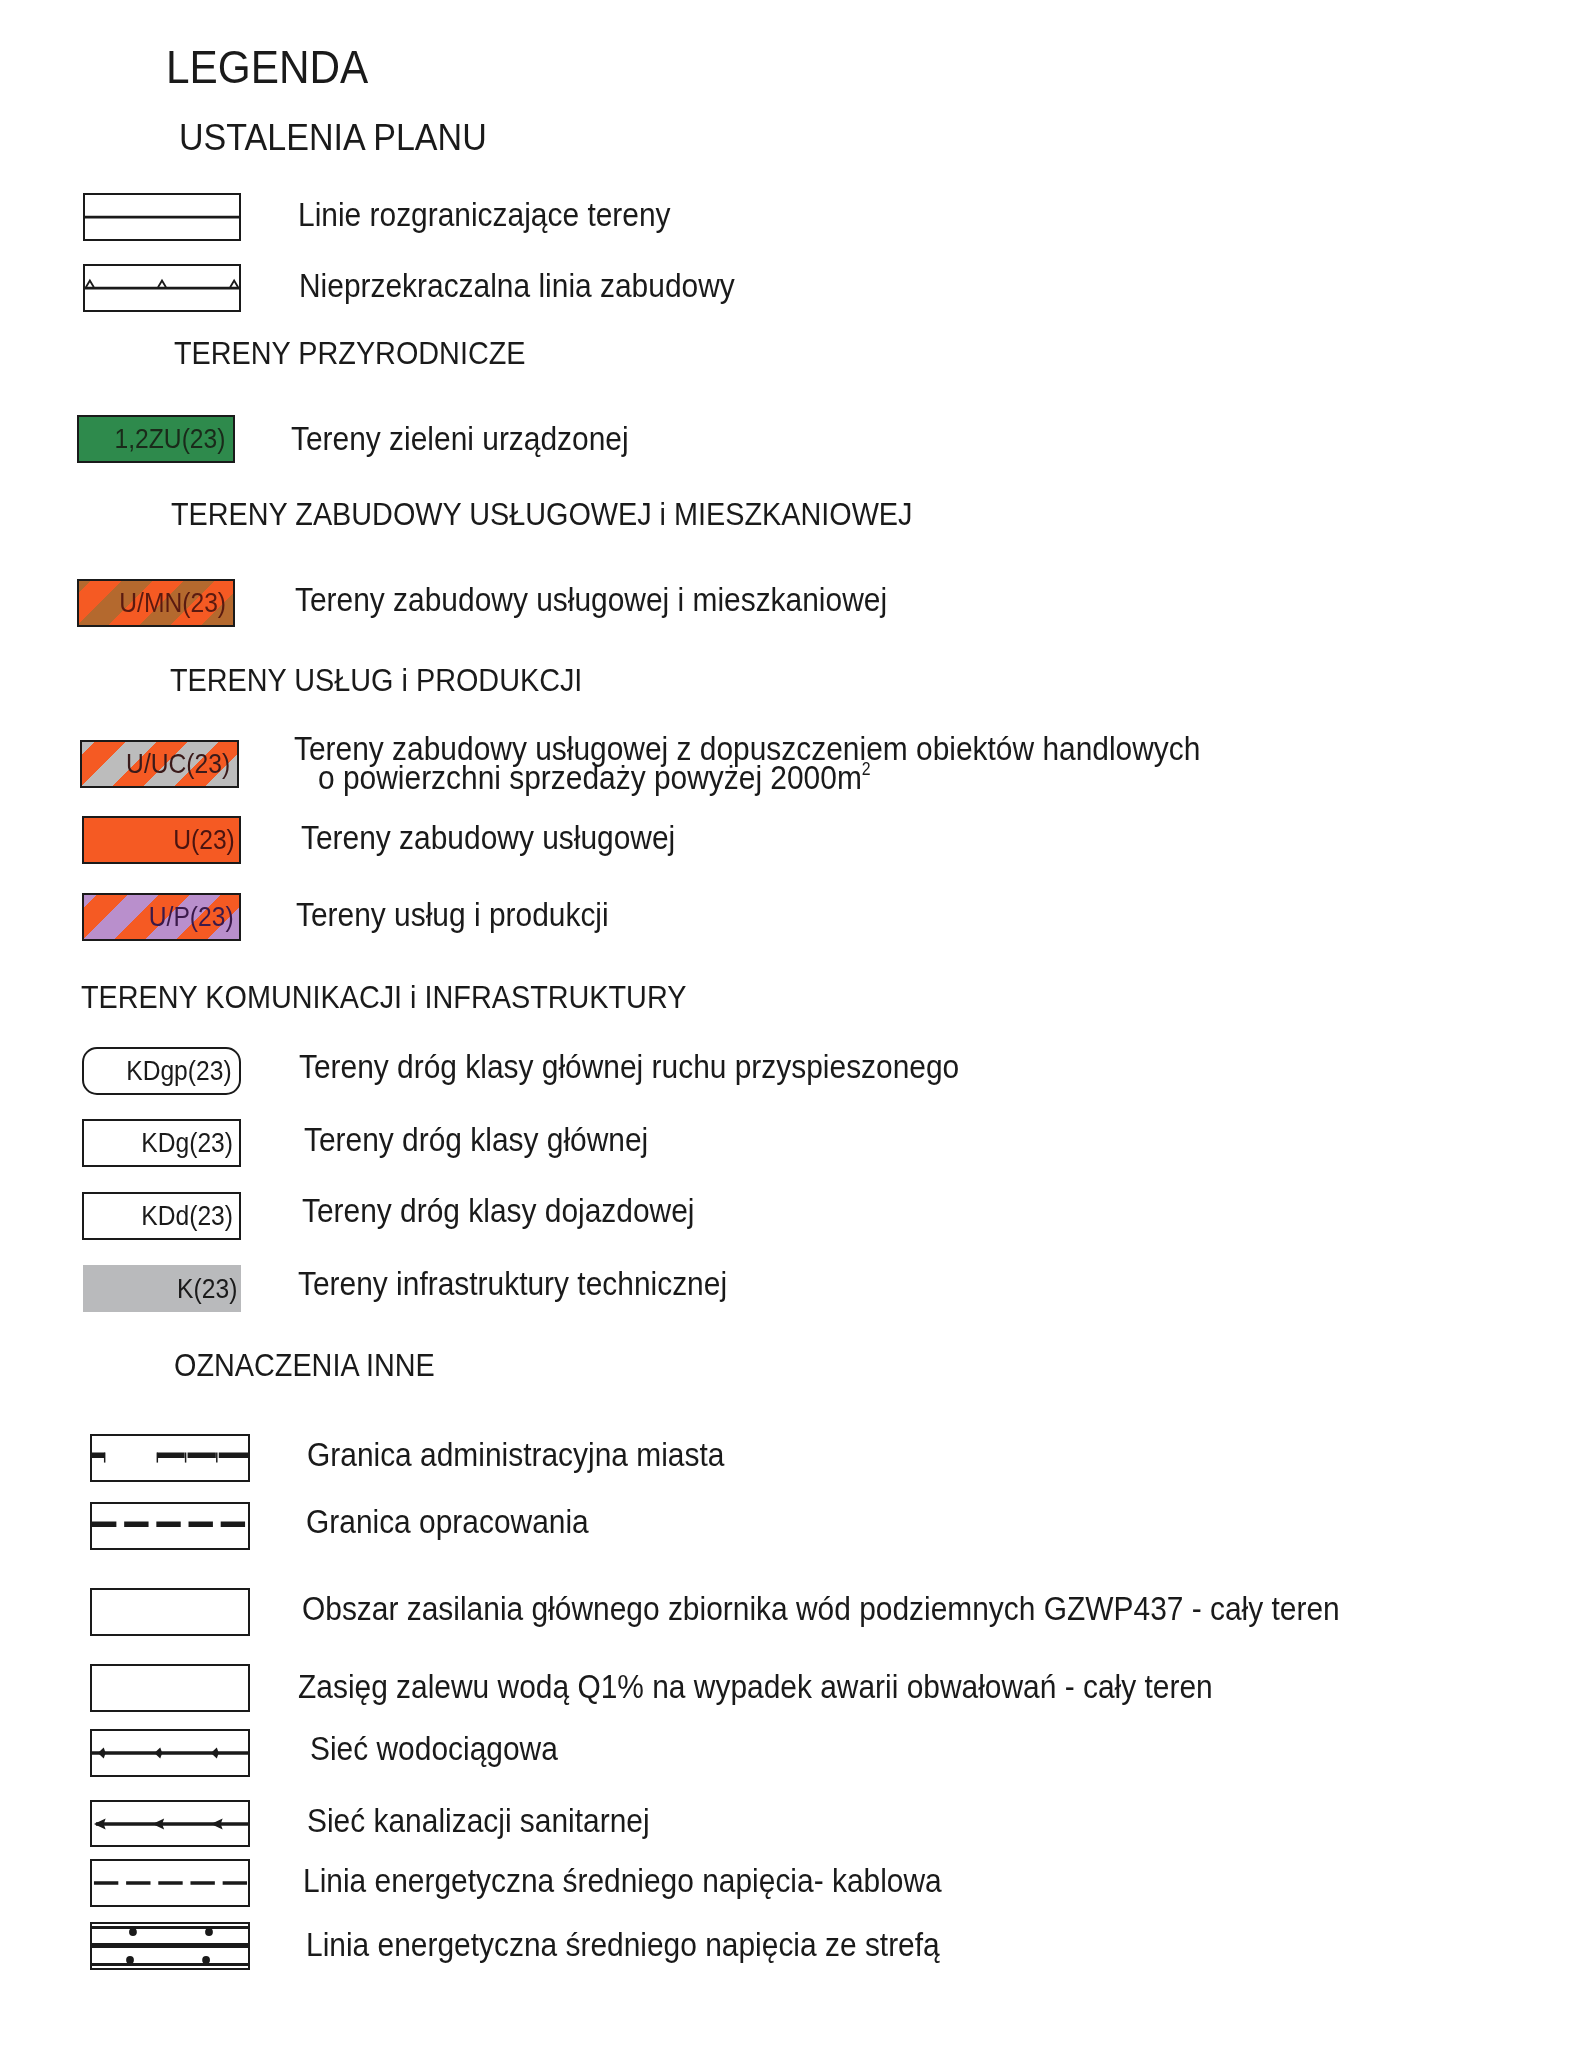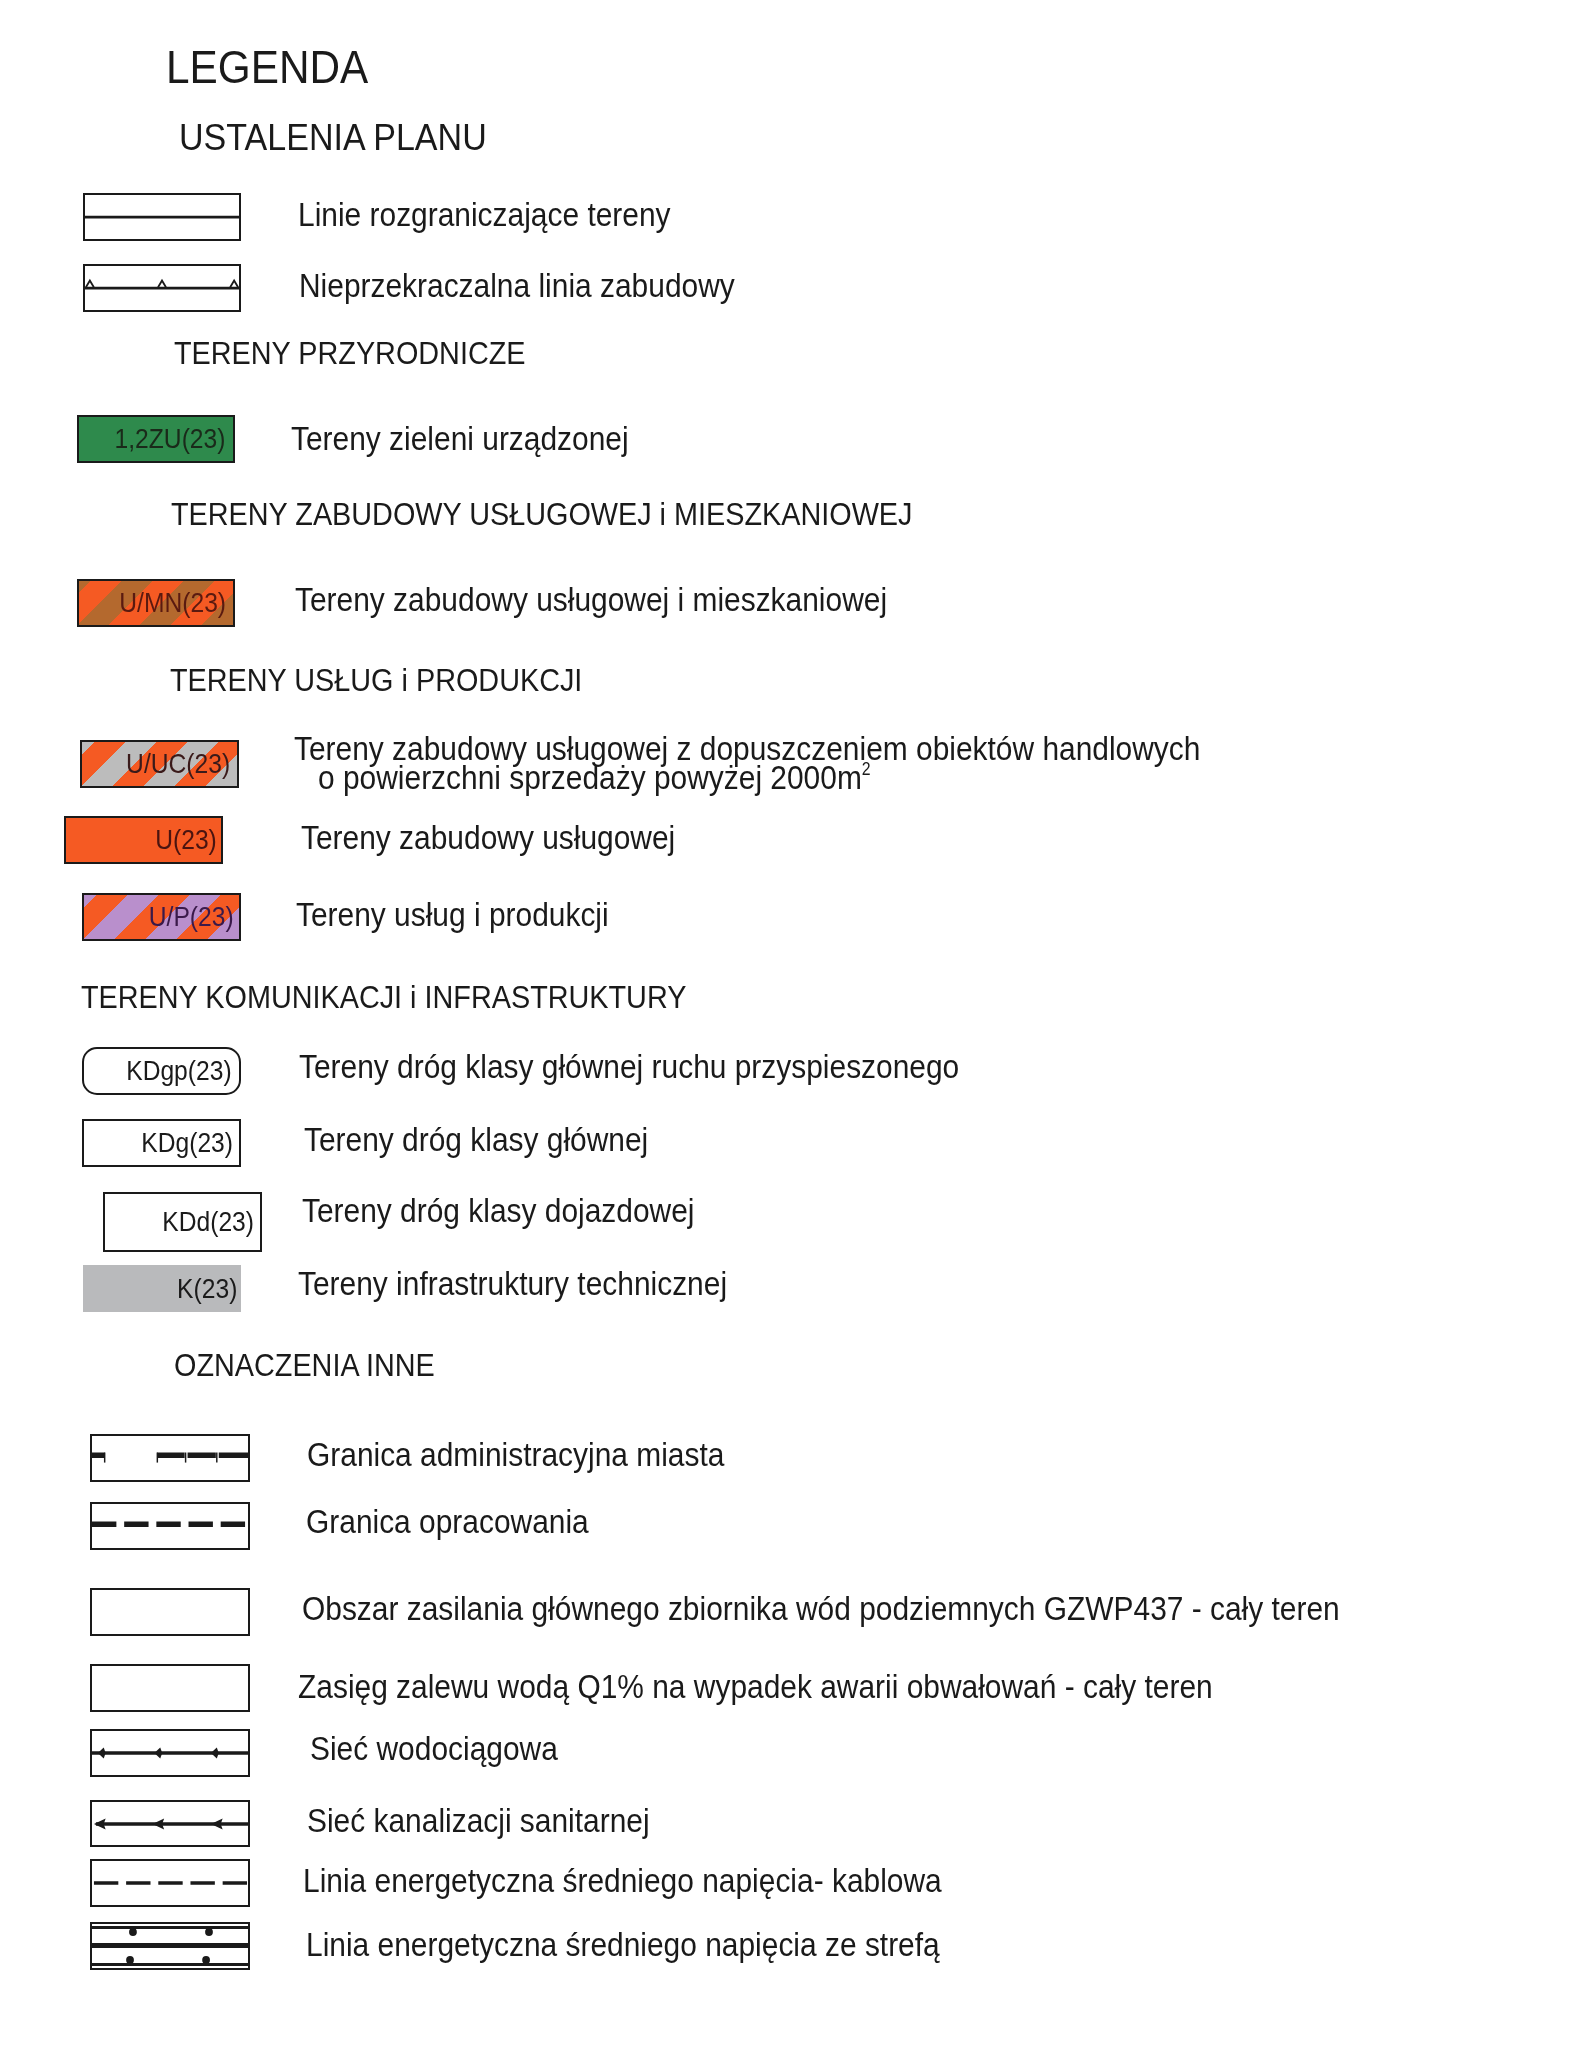--- a/index.html
+++ b/index.html
@@ -57,21 +57,21 @@
 <div class="abs label" style="left:295px; top:582px;">Tereny zabudowy usługowej i mieszkaniowej</div>
 
 <div class="abs heading" style="left:170px; top:662px;">TERENY USŁUG i PRODUKCJI</div>
 
 <div class="swatch" style="left:80px; top:740px; width:159px; height:48px; background: repeating-linear-gradient(-45deg, #bcbcbc 0px, #bcbcbc 22px, #f55a23 22px, #f55a23 44px);">
   <span class="code" style="color:#3a1a1a;">U/UC(23)</span>
 </div>
 <div class="abs label2" style="left:294px; top:734px;">Tereny zabudowy usługowej z dopuszczeniem obiektów handlowych</div>
 <div class="abs label2" style="left:318px; top:762px;"><span>o powierzchni sprzedaży powyżej 2000m</span><sup>2</sup></div>
 
-<div class="swatch" style="left:64px; top:816px; width:159px; height:48px; background:#f55a23;">
+<div class="swatch" style="left:82px; top:816px; width:159px; height:48px; background:#f55a23;">
   <span class="code" style="color:#4a1410;">U(23)</span>
 </div>
 <div class="abs label" style="left:301px; top:820px;">Tereny zabudowy usługowej</div>
 
 <div class="swatch" style="left:82px; top:893px; width:159px; height:48px; background: repeating-linear-gradient(-45deg, #b98fcc 0px, #b98fcc 22px, #f55a23 22px, #f55a23 44px);">
   <span class="code" style="color:#3a1a4a;">U/P(23)</span>
 </div>
 <div class="abs label" style="left:296px; top:897px;">Tereny usług i produkcji</div>
 
 <div class="abs heading" style="left:81px; top:979px;">TERENY KOMUNIKACJI i INFRASTRUKTURY</div>
@@ -79,21 +79,21 @@
 <div class="swatch" style="left:82px; top:1047px; width:159px; height:48px; background:#ffffff;border-radius:15px;">
   <span class="code">KDgp(23)</span>
 </div>
 <div class="abs label" style="left:299px; top:1049px;">Tereny dróg klasy głównej ruchu przyspieszonego</div>
 
 <div class="swatch" style="left:82px; top:1119px; width:159px; height:48px; background:#ffffff;">
   <span class="code">KDg(23)</span>
 </div>
 <div class="abs label" style="left:304px; top:1122px;">Tereny dróg klasy głównej</div>
 
-<div class="swatch" style="left:82px; top:1192px; width:159px; height:60px; background:#ffffff;margin-left:21px;">
+<div class="swatch" style="left:82px; top:1192px; width:159px; height:48px; background:#ffffff;">
   <span class="code">KDd(23)</span>
 </div>
 <div class="abs label" style="left:302px; top:1193px;">Tereny dróg klasy dojazdowej</div>
 
 <div class="swatch" style="left:83px; top:1265px; width:158px; height:47px; background:#b9babc; border:none;">
   <span class="code">K(23)</span>
 </div>
 <div class="abs label" style="left:298px; top:1266px;">Tereny infrastruktury technicznej</div>
 
 <div class="abs heading" style="left:174px; top:1347px;">OZNACZENIA INNE</div>

